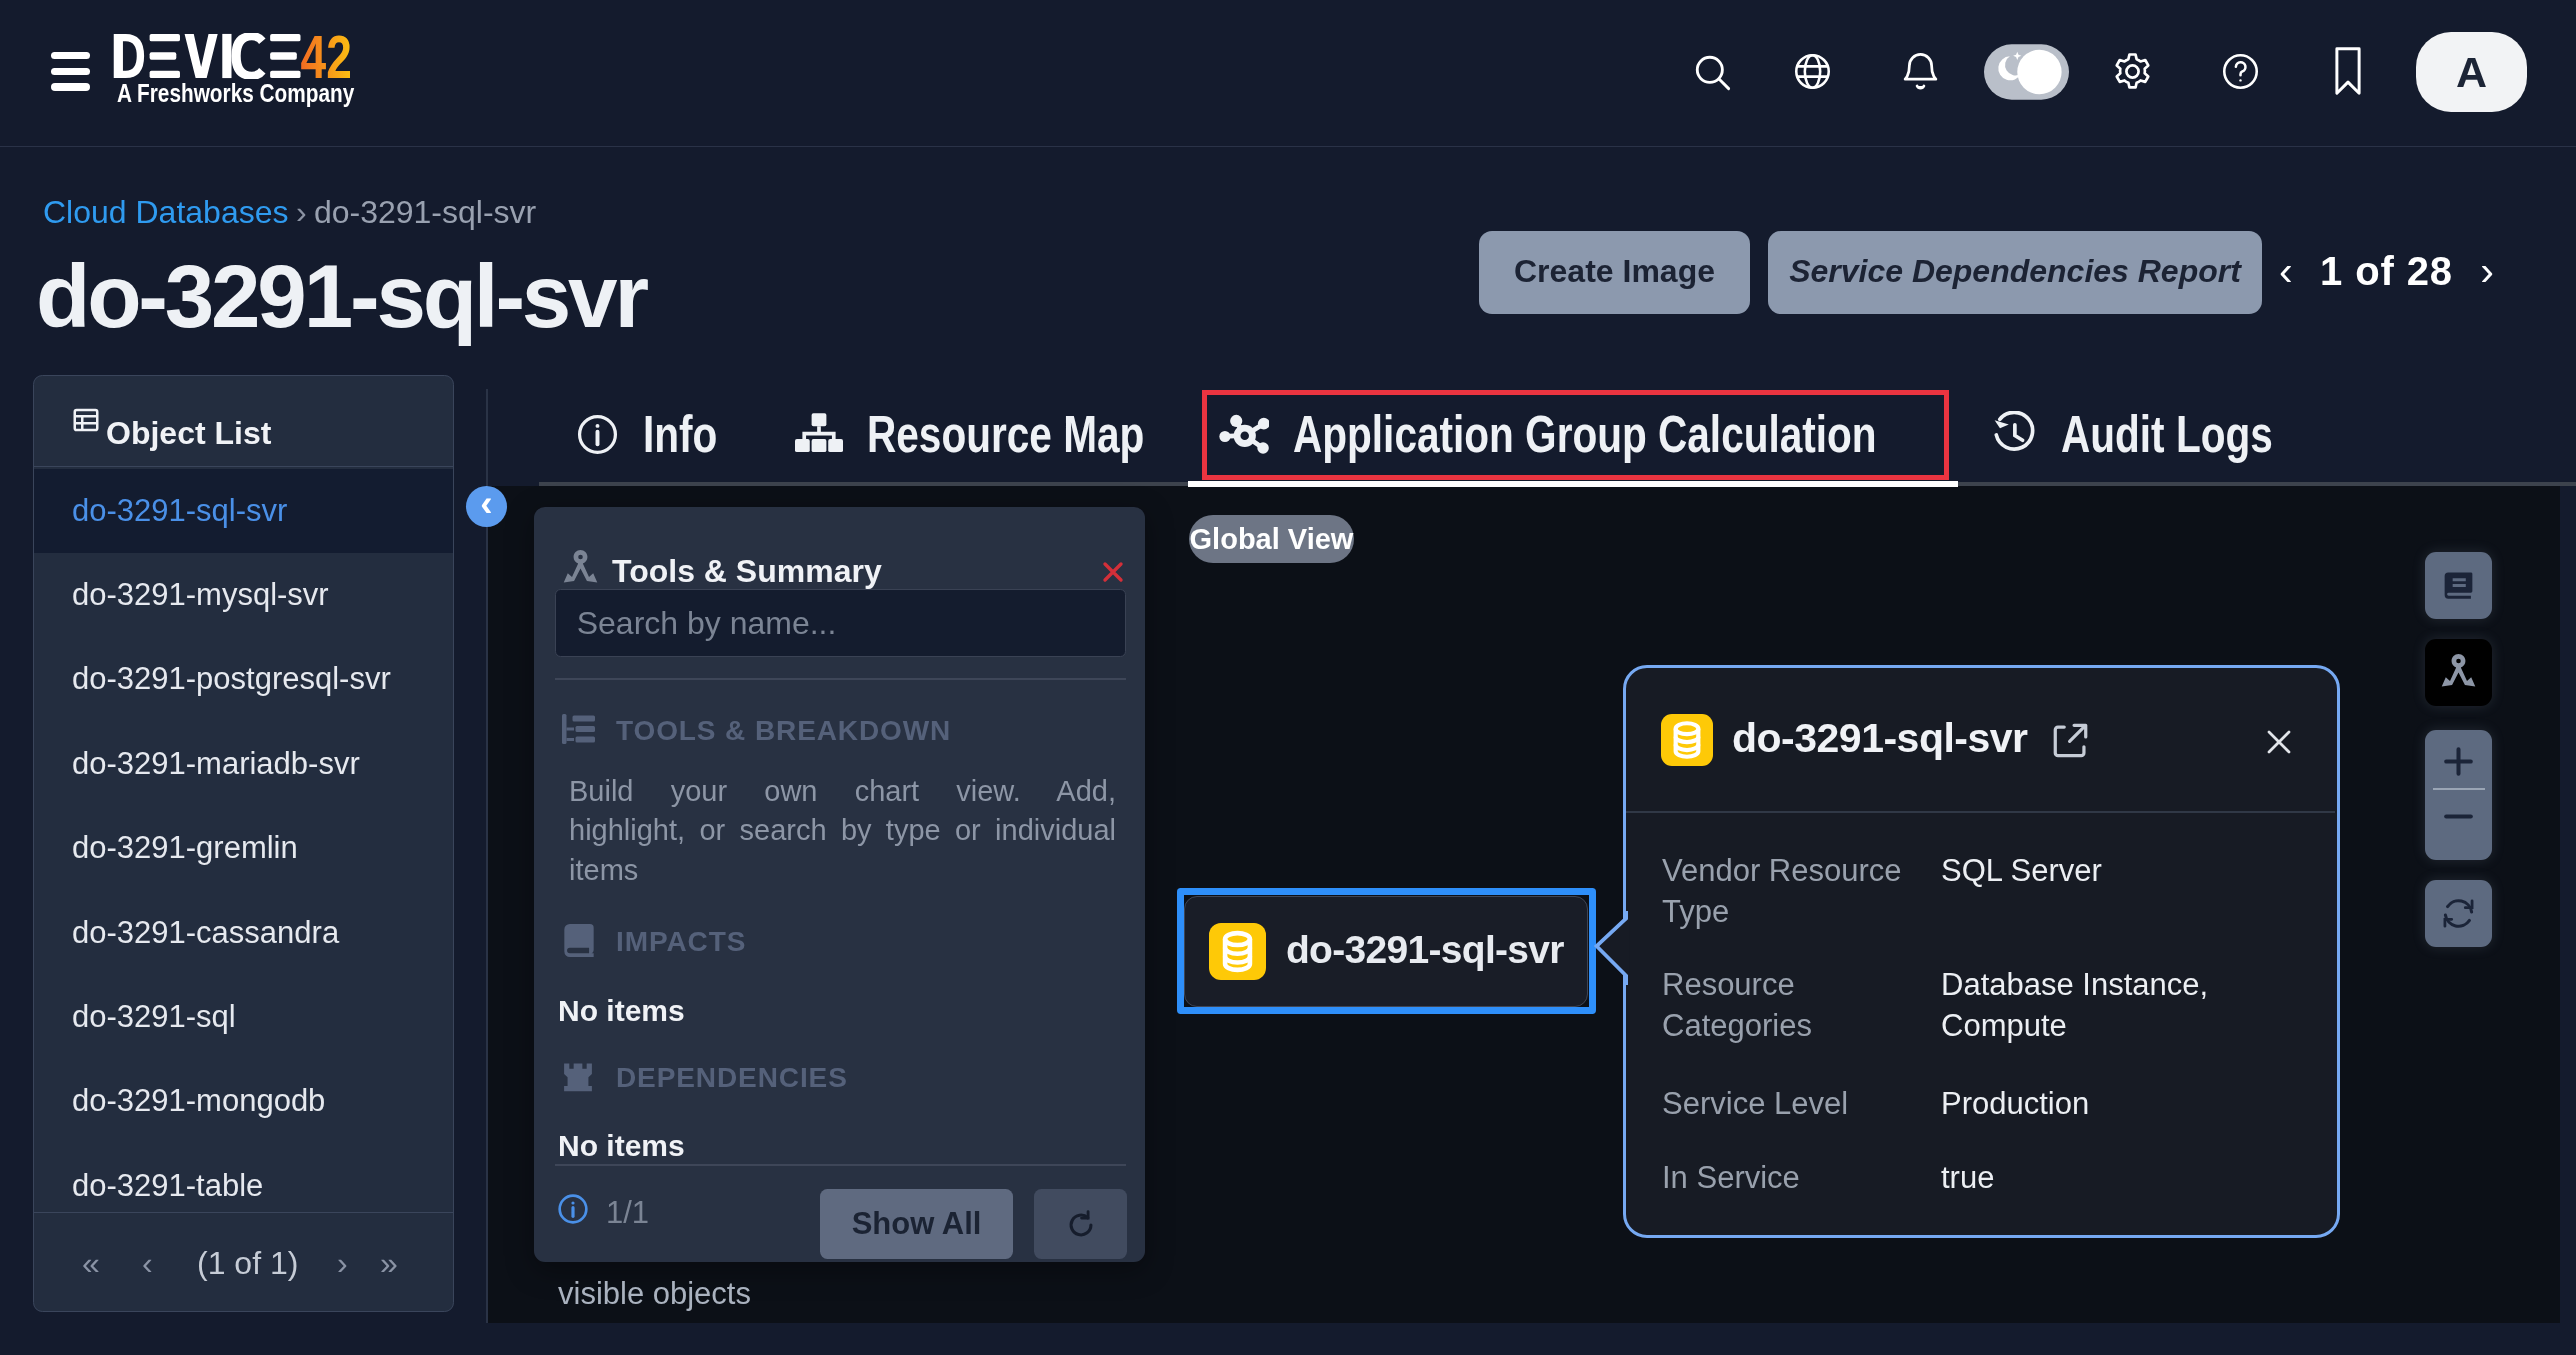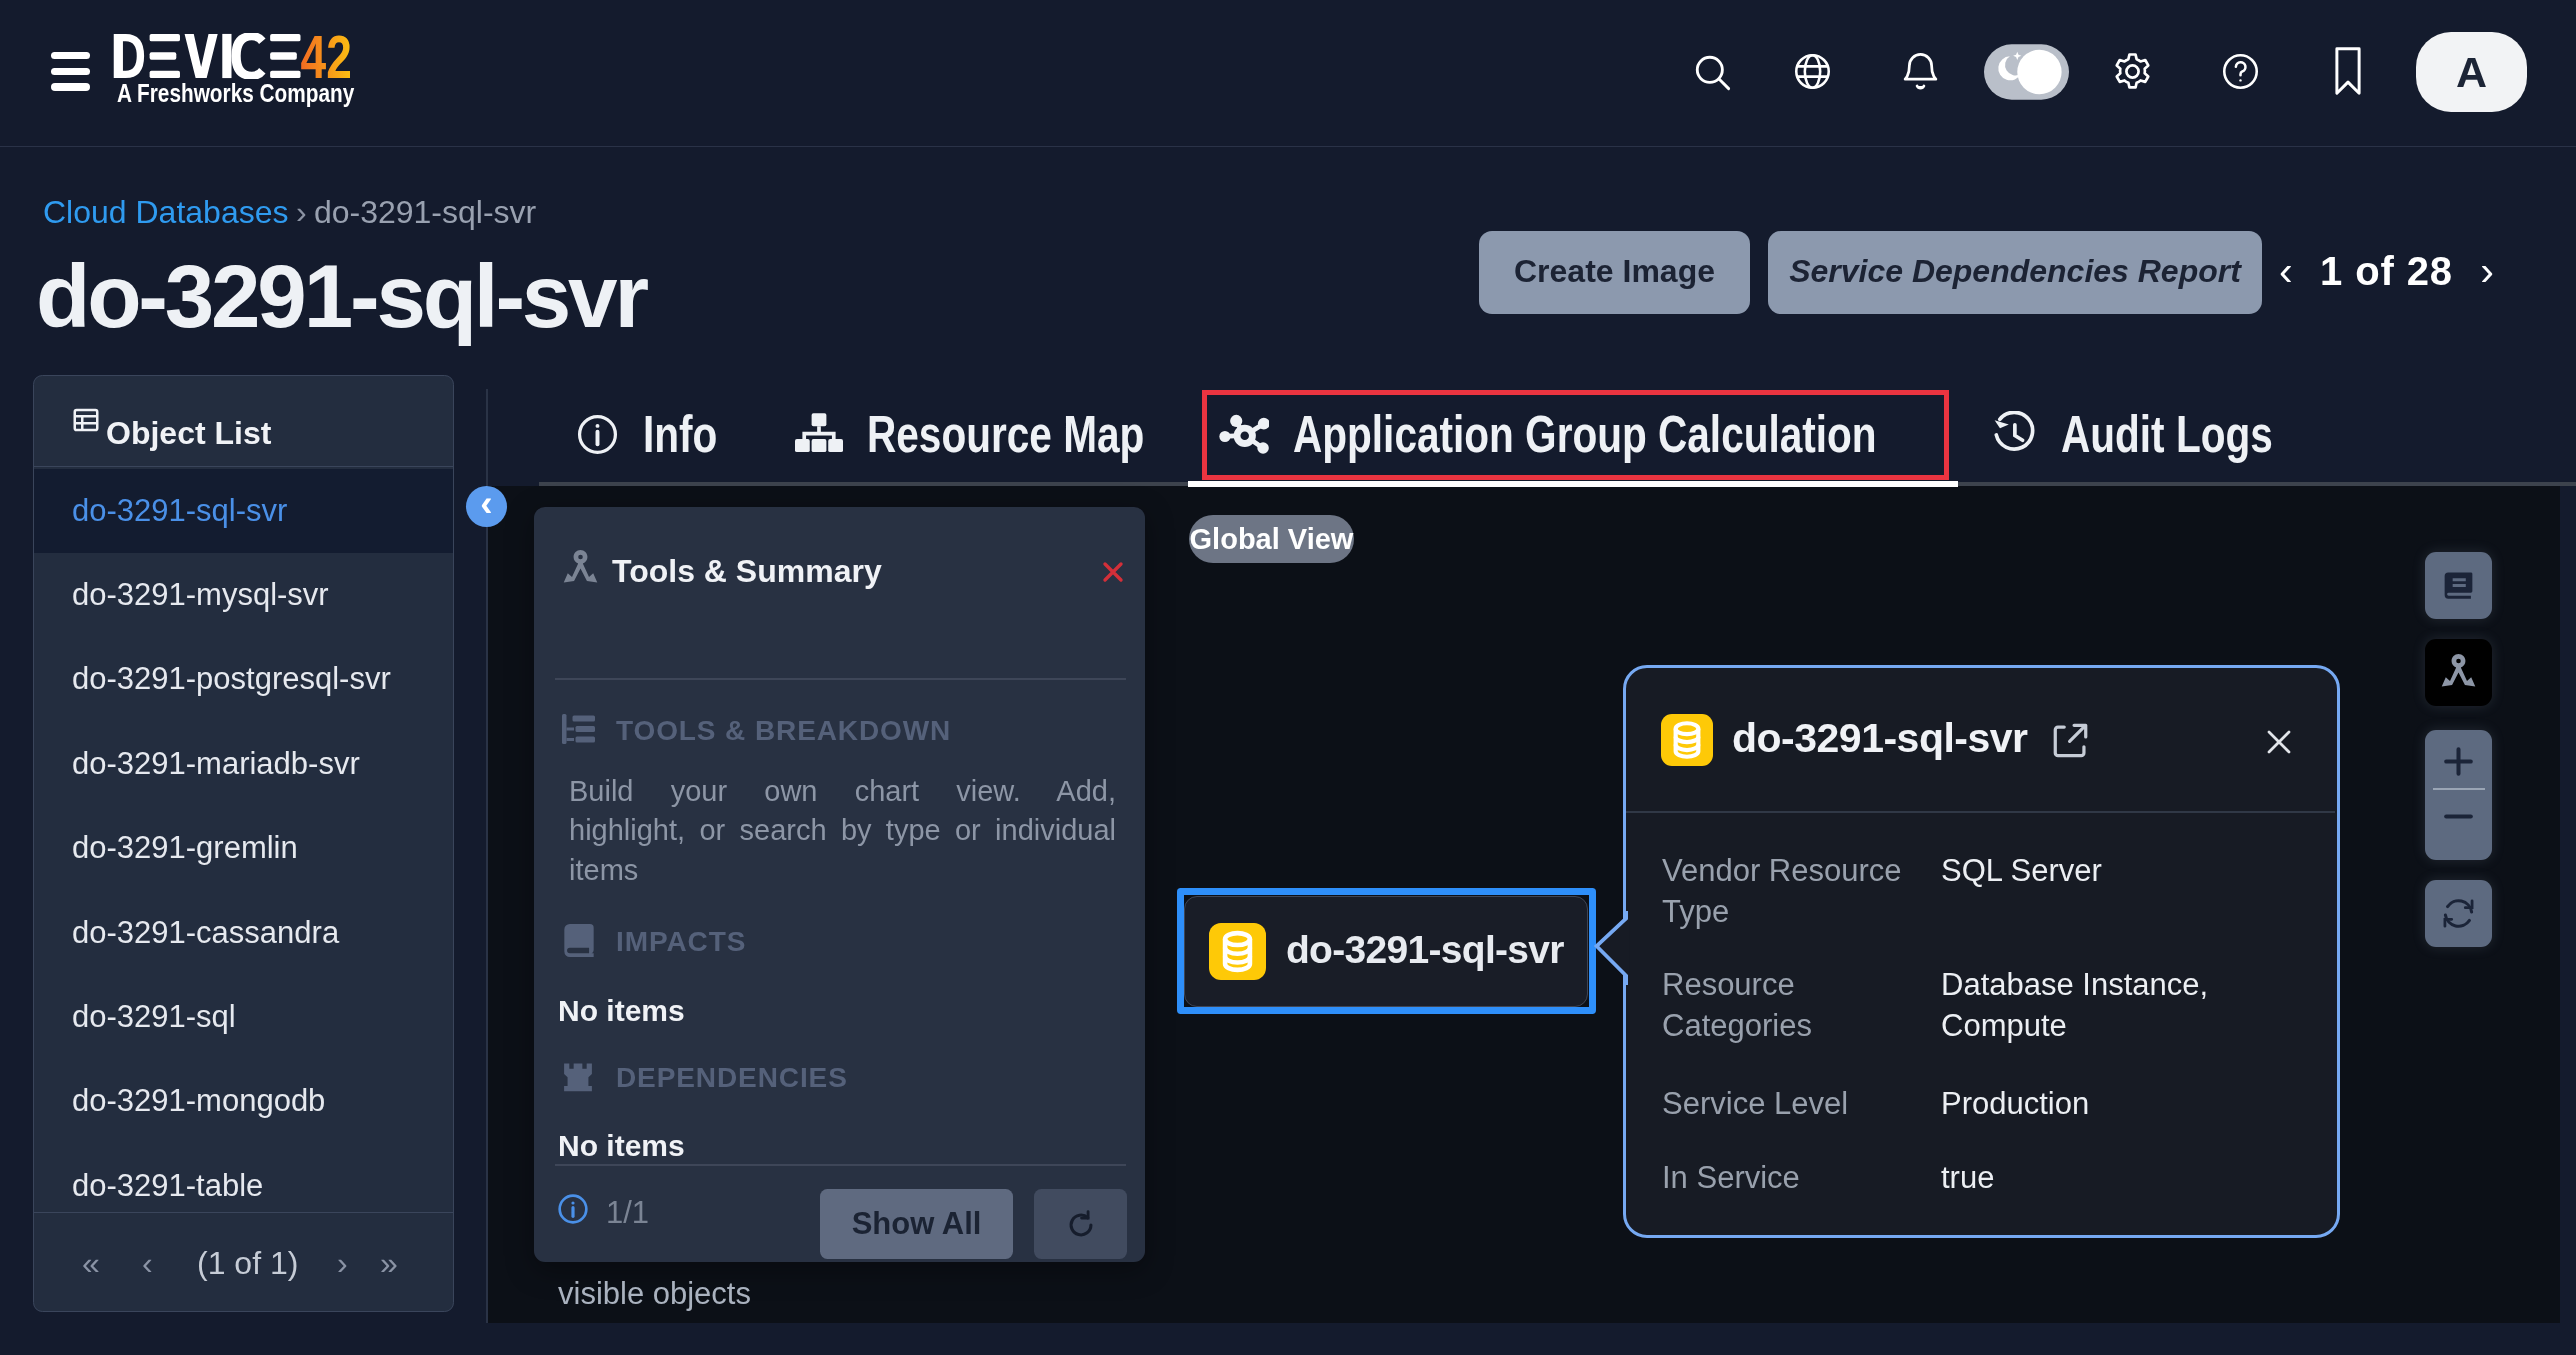--- a/index.html
+++ b/index.html
@@ -229,20 +229,21 @@
 <div id="gpill">Global View</div>
 
 <div id="tpanel">
   <svg style="position:absolute;left:28px;top:43px;" width="37" height="37" viewBox="0 0 512 512" fill="#7b8494">
       <path d="M352 96c0-53-43-96-96-96s-96 43-96 96c0 41.7 26.6 77.2 63.8 90.4l-85.4 187.9L80 320l-56 128 142.8-20.4L256 256l89.2 171.6L488 448l-56-128-58.4 54.3-85.4-187.9C325.4 173.2 352 137.7 352 96zm-96 32a32 32 0 1 1 0-64 32 32 0 1 1 0 64z"></path>
     </svg>
   <div class="hd">Tools &amp; Summary</div>
   <svg style="position:absolute;left:567px;top:53px;" width="24" height="24" viewBox="0 0 24 24" stroke="#d32f39" stroke-width="3.4" stroke-linecap="round">
       <path d="M4 4 L20 20 M20 4 L4 20"></path>
     </svg>
+  <div id="tsearch">Search by name...</div>
   <div class="tdiv" style="top:171px;"></div>
   <svg style="position:absolute;left:28px;top:206px;" width="33" height="32" viewBox="0 0 22 20" fill="#55617a">
       <rect x="0" y="0" width="3" height="20" rx="1"></rect>
       <rect x="7" y="1" width="15" height="4" rx="1"></rect>
       <rect x="9" y="8" width="13" height="4" rx="1"></rect>
       <rect x="9" y="15" width="13" height="4" rx="1"></rect>
       <rect x="3" y="9" width="5" height="2"></rect>
       <rect x="3" y="16" width="5" height="2"></rect>
     </svg>
   <div class="tsect" style="top:208px;">TOOLS &amp; BREAKDOWN</div>

